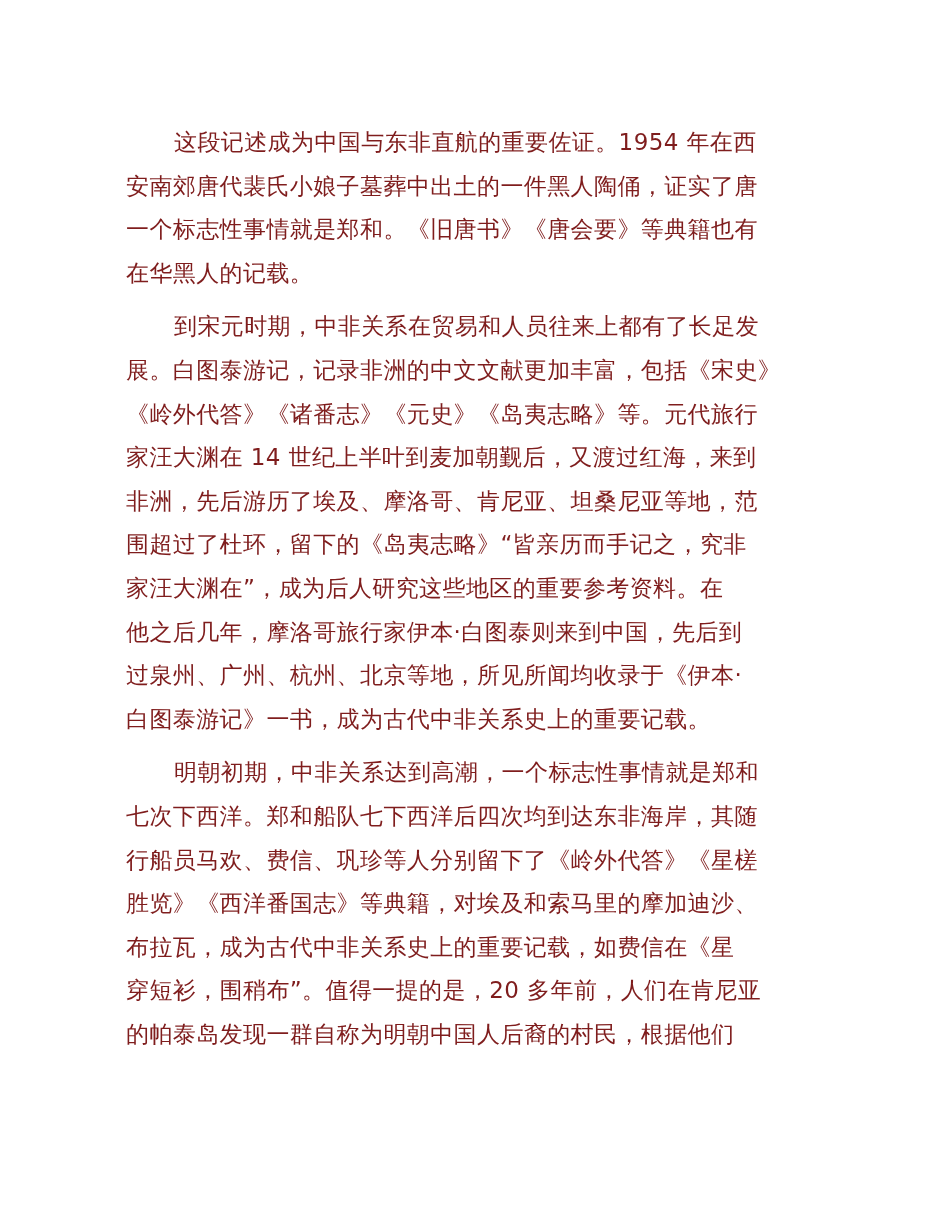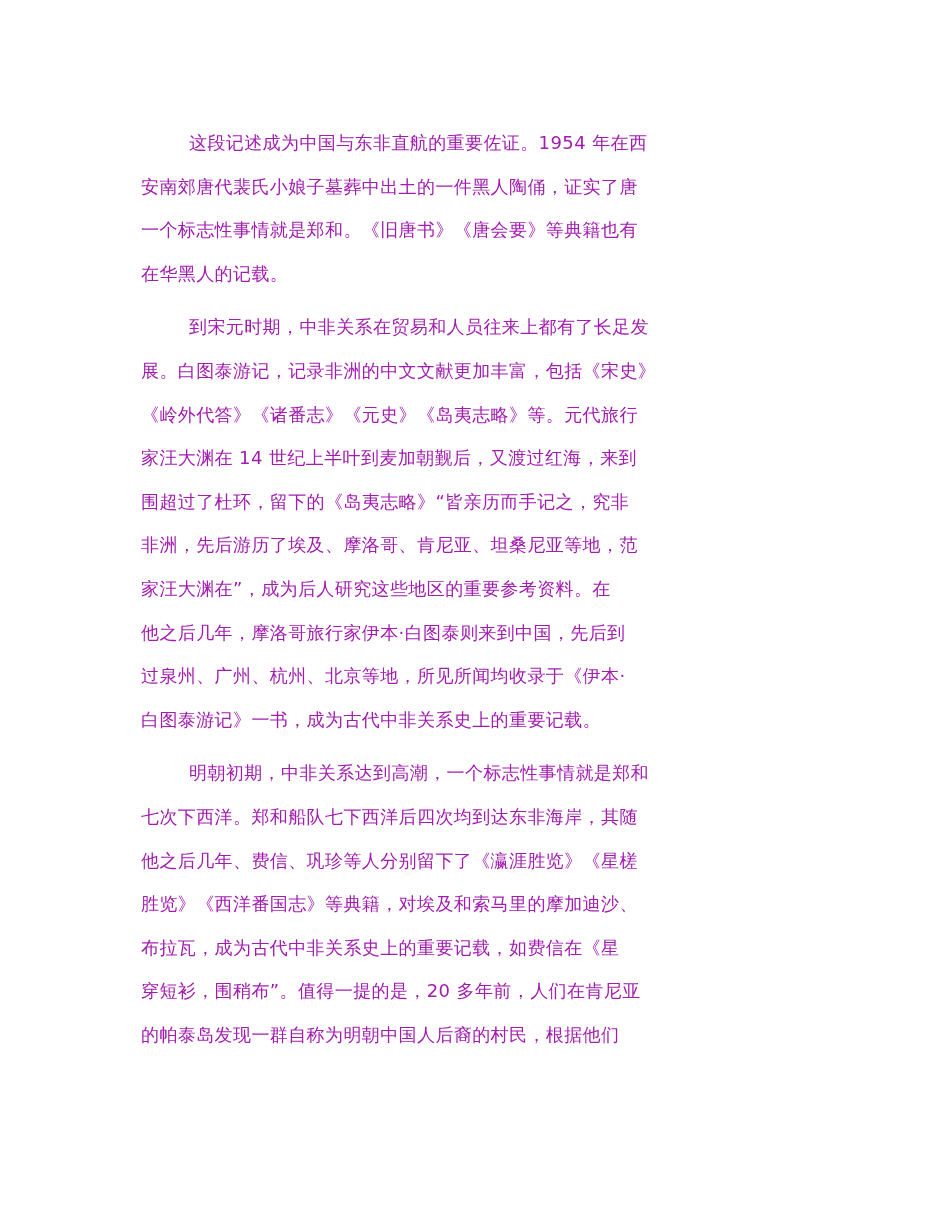--- a/index.html
+++ b/index.html
@@ -8,26 +8,26 @@
       background: #ffffff;
     }
     body {
       width: 950px;
       height: 1230px;
       position: relative;
       overflow: hidden;
     }
     .page {
       position: absolute;
-      left: 141px;
+      left: 126px;
       top: 121px;
       width: 690px;
       font-family: "DejaVu Sans", "Liberation Sans", sans-serif;
-      font-size: 18px;
-      color: #a21caf;
+      font-size: 23px;
+      color: #7f1d1d;
     }
     .para {
       margin: 0 0 10px 0;
     }
     .line {
       height: 43.6px;
       line-height: 43.6px;
       white-space: nowrap;
       letter-spacing: 0.4px;
     }
@@ -45,31 +45,31 @@
     <div class="line">安南郊唐代裴氏小娘子墓葬中出土的一件黑人陶俑，证实了唐</div>
     <div class="line">一个标志性事情就是郑和。《旧唐书》《唐会要》等典籍也有</div>
     <div class="line">在华黑人的记载。</div>
   </div>
 
   <div class="para">
     <div class="line indent">到宋元时期，中非关系在贸易和人员往来上都有了长足发</div>
     <div class="line">展。白图泰游记，记录非洲的中文文献更加丰富，包括《宋史》</div>
     <div class="line">《岭外代答》《诸番志》《元史》《岛夷志略》等。元代旅行</div>
     <div class="line">家汪大渊在 14 世纪上半叶到麦加朝觐后，又渡过红海，来到</div>
+    <div class="line">非洲，先后游历了埃及、摩洛哥、肯尼亚、坦桑尼亚等地，范</div>
     <div class="line">围超过了杜环，留下的《岛夷志略》“皆亲历而手记之，究非</div>
-    <div class="line">非洲，先后游历了埃及、摩洛哥、肯尼亚、坦桑尼亚等地，范</div>
     <div class="line">家汪大渊在”，成为后人研究这些地区的重要参考资料。在</div>
     <div class="line">他之后几年，摩洛哥旅行家伊本·白图泰则来到中国，先后到</div>
     <div class="line">过泉州、广州、杭州、北京等地，所见所闻均收录于《伊本·</div>
     <div class="line">白图泰游记》一书，成为古代中非关系史上的重要记载。</div>
   </div>
 
   <div class="para">
     <div class="line indent">明朝初期，中非关系达到高潮，一个标志性事情就是郑和</div>
     <div class="line">七次下西洋。郑和船队七下西洋后四次均到达东非海岸，其随</div>
-    <div class="line">他之后几年、费信、巩珍等人分别留下了《瀛涯胜览》《星槎</div>
+    <div class="line">行船员马欢、费信、巩珍等人分别留下了《岭外代答》《星槎</div>
     <div class="line">胜览》《西洋番国志》等典籍，对埃及和索马里的摩加迪沙、</div>
     <div class="line">布拉瓦，成为古代中非关系史上的重要记载，如费信在《星</div>
     <div class="line">穿短衫，围稍布”。值得一提的是，20 多年前，人们在肯尼亚</div>
     <div class="line">的帕泰岛发现一群自称为明朝中国人后裔的村民，根据他们</div>
   </div>
 
 </div>
 
 </body></html>

